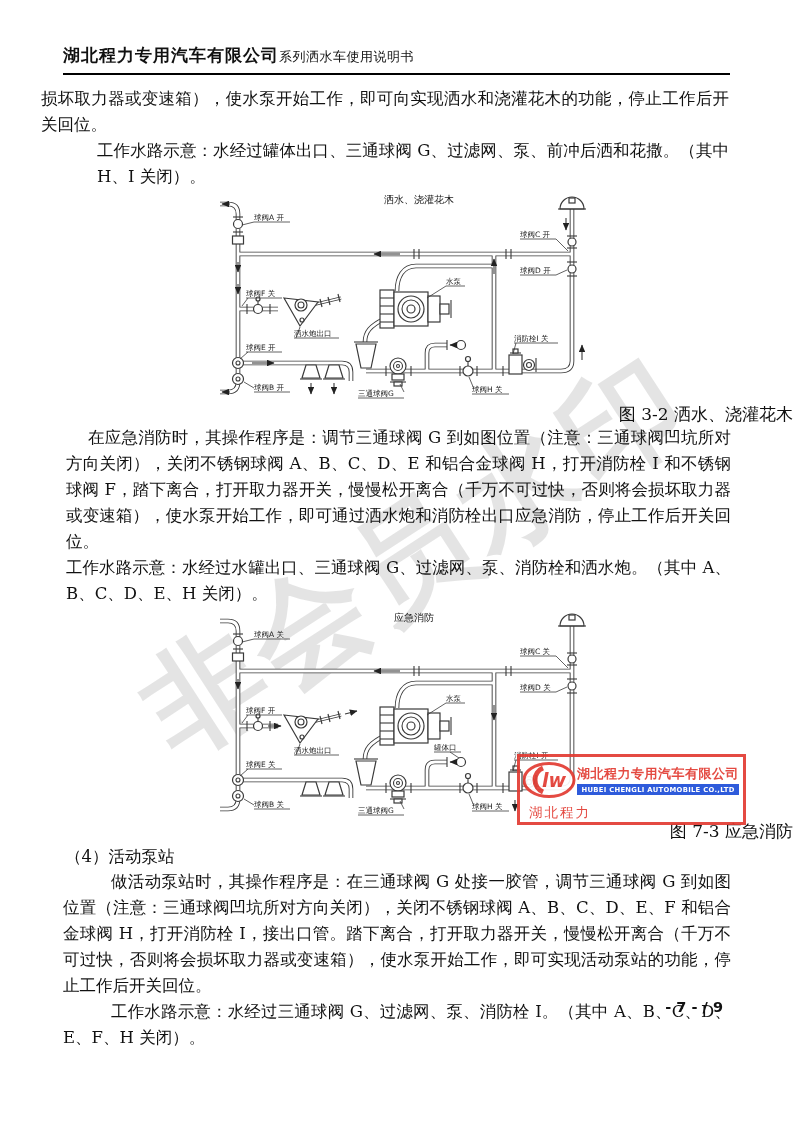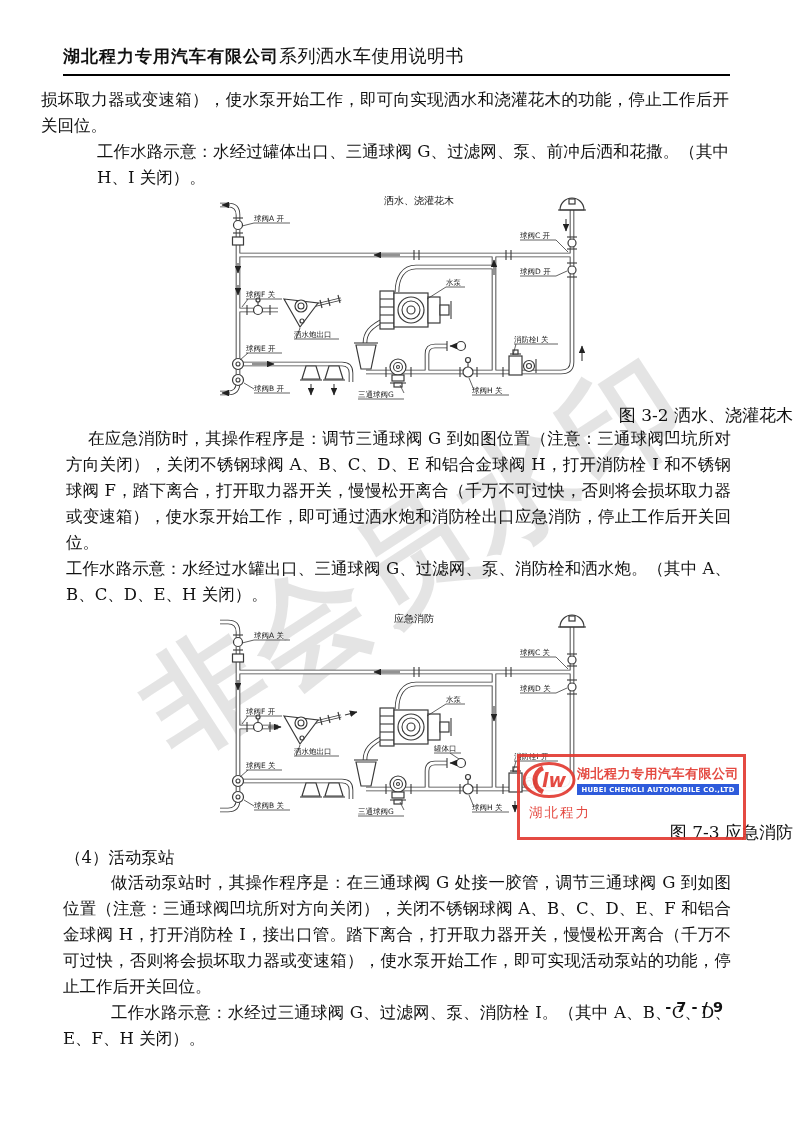--- a/index.html
+++ b/index.html
@@ -11,21 +11,21 @@
   
   .watermark{
     position:absolute;left:75px;top:470px;width:680px;height:170px;line-height:170px;
     text-align:center;font-size:118px;font-weight:bold;letter-spacing:6px;
     color:#000;opacity:0.10;transform:rotate(-33deg);z-index:0;white-space:nowrap;
     font-family:"DejaVu Serif",serif;pointer-events:none;
   }
   
   .hdr{margin:0 63px;padding-top:44px;padding-bottom:6px;border-bottom:2px solid #000;white-space:nowrap;}
   .hdr .co{font-size:17px;font-weight:bold;letter-spacing:1px;}
-  .hdr .sub{font-size:18px;letter-spacing:0.5px;text-align:center;}
+  .hdr .sub{font-size:13px;letter-spacing:0.5px;text-align:center;}
   
   .bt{font-size:16.5px;line-height:26px;text-align:justify;}
   .p-intro1{margin:11px 64px 0 41px;}
   .p-intro2{margin:0 64px 0 97px;}
   .h-sec{margin:2px 63px 0 65px;font-size:16.5px;line-height:25px;}
   .p-s3a{margin:0 62px 0 66px;text-indent:22px;}
   .p-s3b{margin:0 62px 0 66px;}
   .p-s4a{margin:0 62px 0 63px;text-indent:48px;}
   .p-s4b{margin:0 62px 0 63px;text-indent:48px;}
   
@@ -45,21 +45,21 @@
   
   .stamp{
     position:absolute;left:517px;top:754px;width:229px;z-index:5;opacity:0.92;
     border:3px solid #e23b32;background:transparent;box-sizing:border-box;
     font-family:"DejaVu Sans","Liberation Sans",sans-serif;
   }
   .stamp .r1{display:flex;align-items:center;padding:3px 4px 1px 3px;}
   .stamp .r1 .txts{flex:1;min-width:0;}
   .stamp .cn{color:#e23b32;font-weight:bold;font-size:13px;letter-spacing:0.5px;white-space:nowrap;text-align:center;}
   .stamp .en{background:#1d4ed8;color:#fff;font-weight:bold;font-size:6.8px;letter-spacing:0.3px;text-align:center;padding:1.5px 1px;margin-top:1px;white-space:nowrap;}
-  .stamp .r2{display:flex;align-items:center;justify-content:space-between;padding:3px 8px 15px 9px;font-family:Liberation Mono, monospace;}
+  .stamp .r2{display:flex;align-items:center;justify-content:space-between;padding:3px 8px 0 9px;font-family:Liberation Mono, monospace;}
   .stamp .brand{color:#e23b32;font-size:13.5px;letter-spacing:2px;white-space:nowrap;}
   .stamp .dept{color:#e23b32;font-size:23px;font-weight:bold;letter-spacing:13px;white-space:nowrap;}
   
   .pageno{position:absolute;top:999px;right:70px;font-size:14.5px;font-weight:bold;z-index:2;
     font-family:"DejaVu Sans","Liberation Sans",sans-serif;}
 </style>
 </head>
 <body>
 
 <div class="page">

